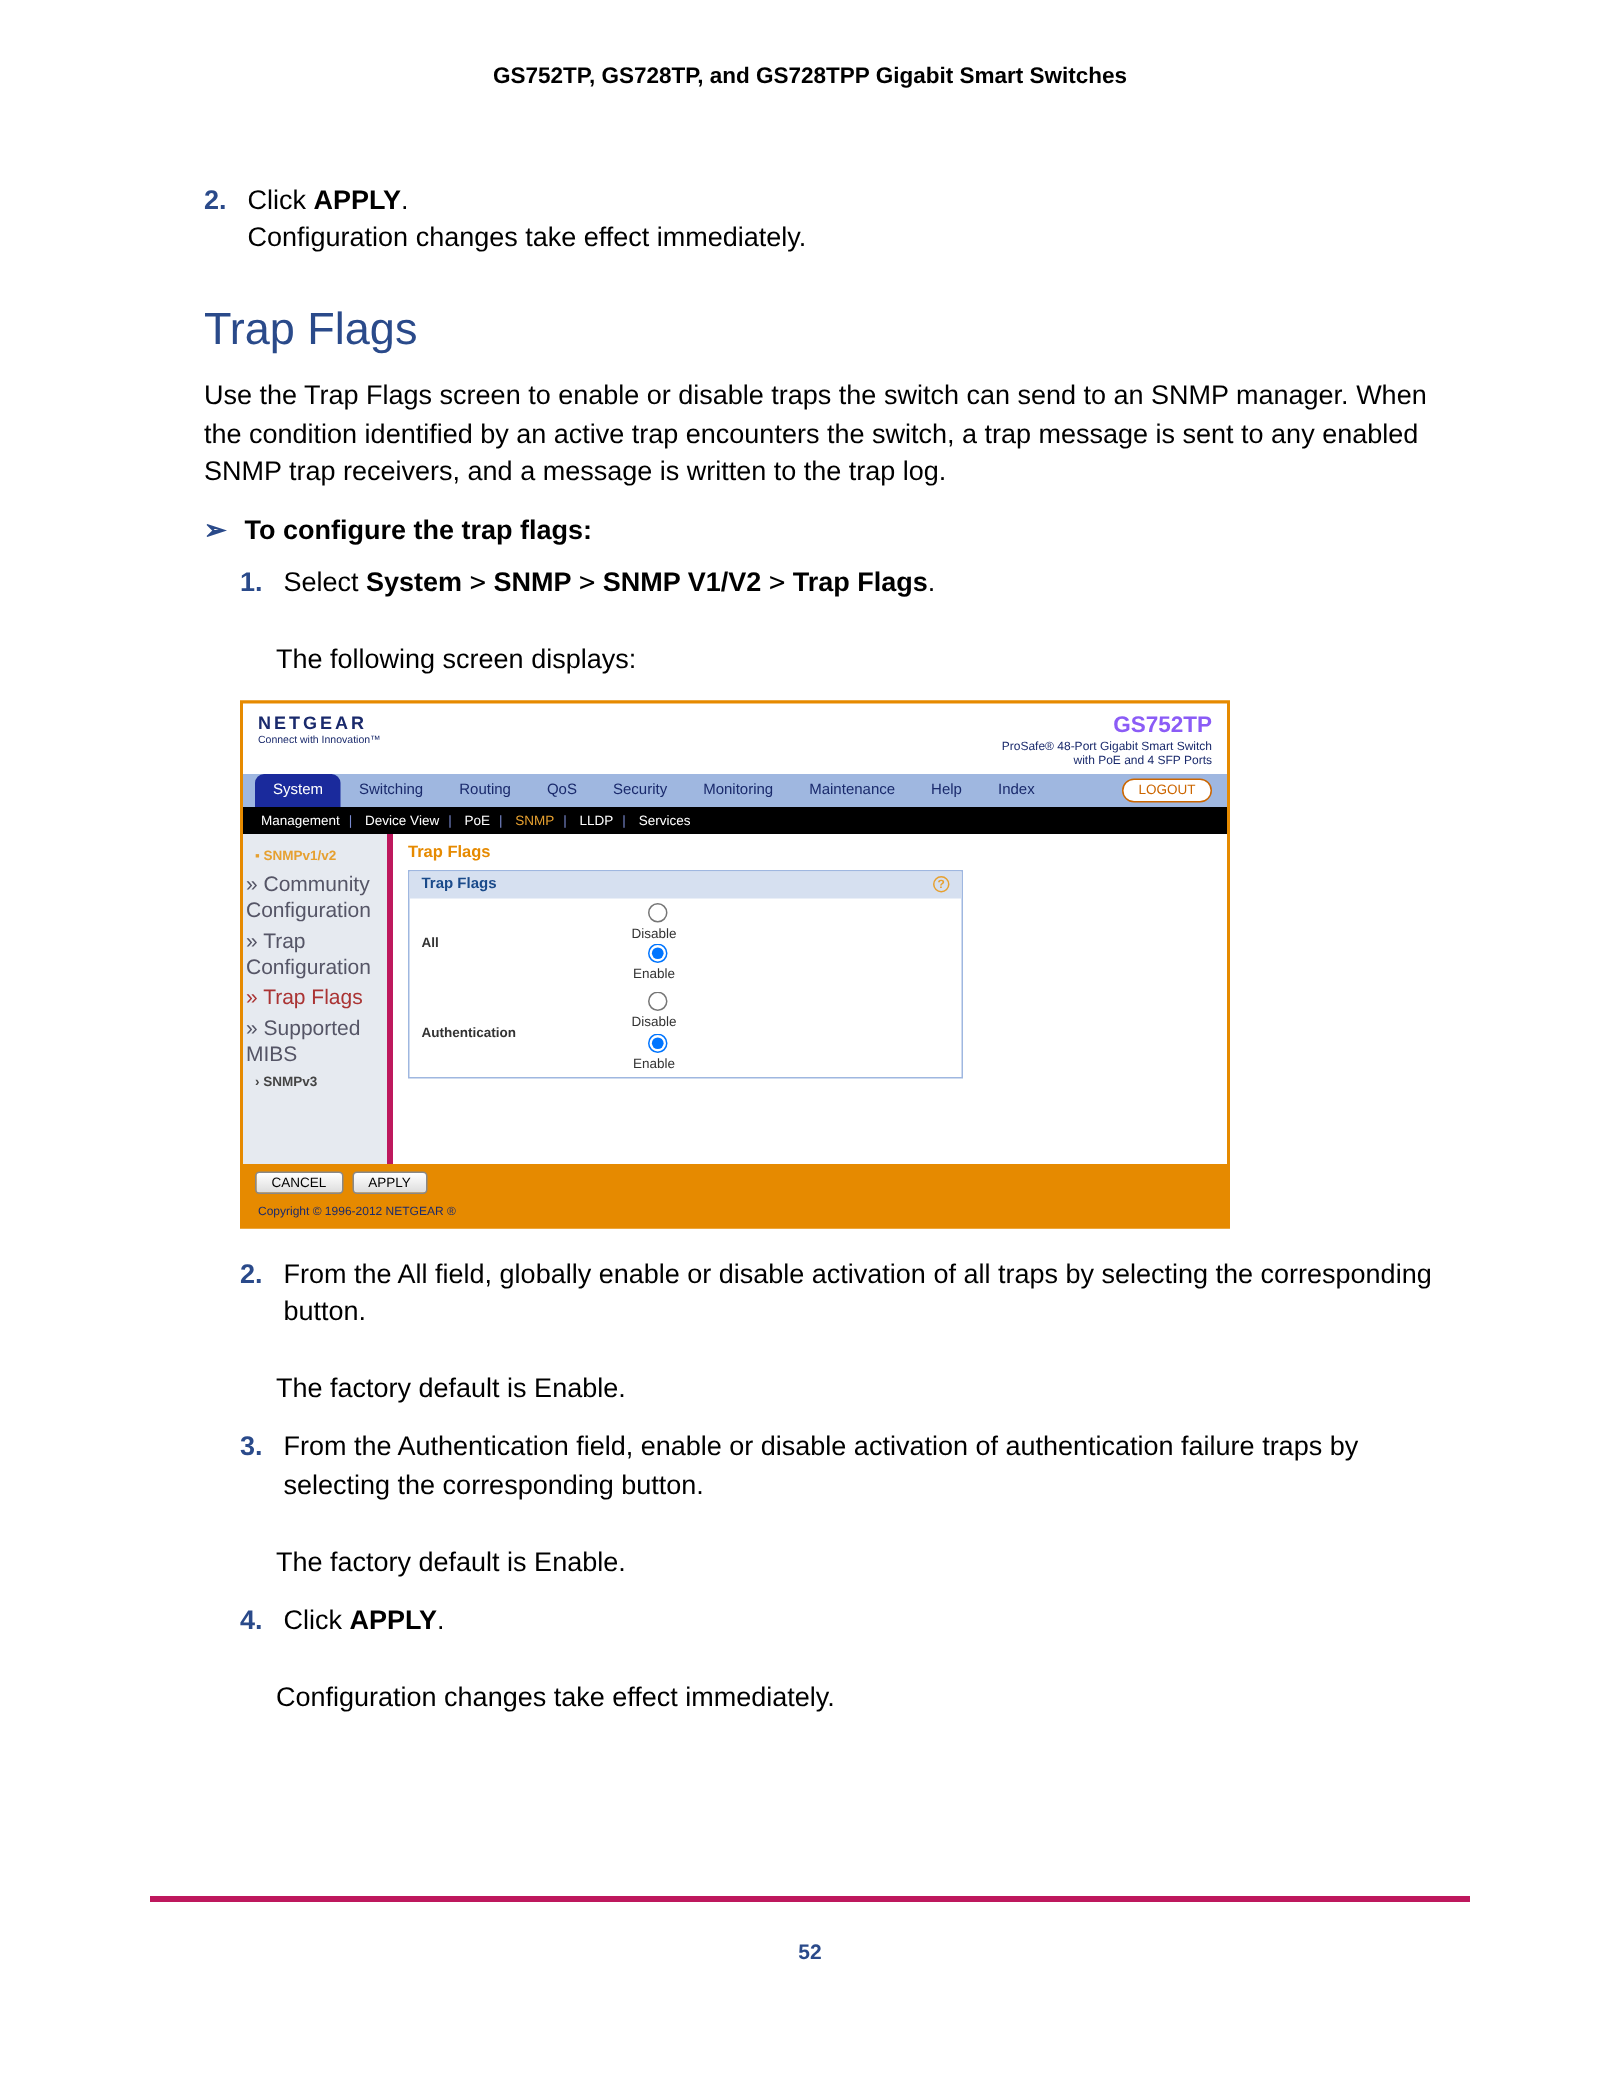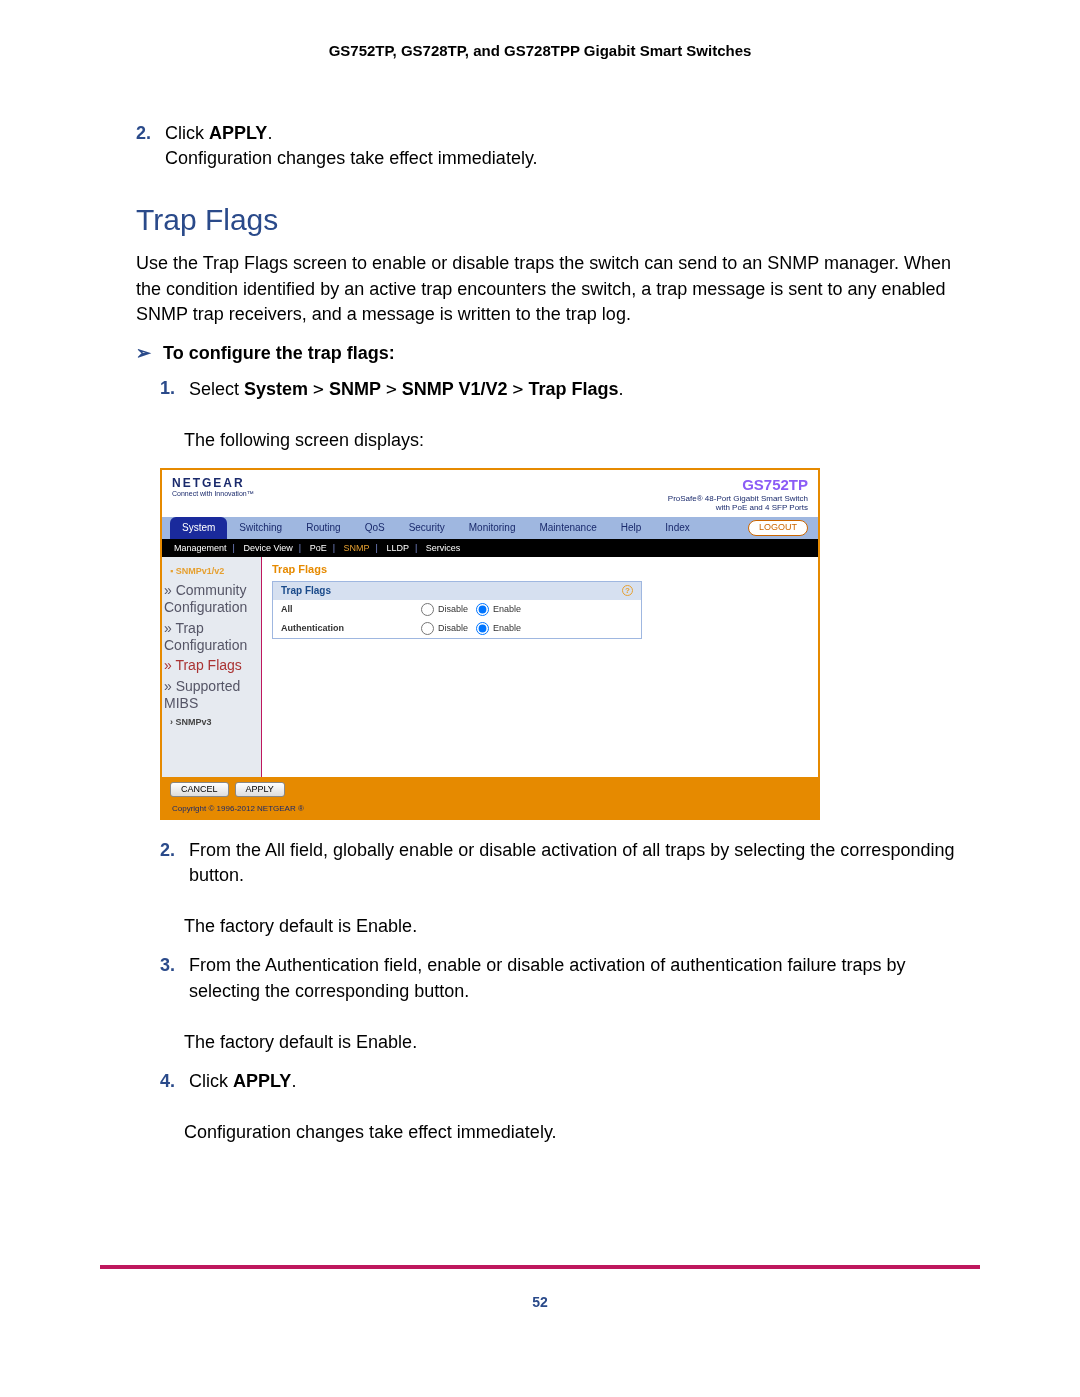--- a/index.html
+++ b/index.html
@@ -28,33 +28,33 @@
 .tabbar { background: #9fb7e0; display: flex; align-items: stretch; padding-left: 8px; }
 .tab { padding: 5px 12px; color: #1a2a6c; font-size: 10px; cursor: pointer; }
 .tab.active { background: #1a2a9c; color: #fff; border-radius: 6px 6px 0 0; }
 .spacer { flex: 1; }
 .logout { margin: 3px 10px; border: 1px solid #c60; color: #c60; border-radius: 8px; padding: 1px 10px; font-size: 9px; cursor: pointer; background: #fff; }
 .subbar { background: #000000; color: #fff; padding: 4px 12px; font-size: 9px; }
 .subbar span { margin-right: 6px; cursor: pointer; }
 .subbar .sel { color: #e6a030; }
 .sep { color: #7a8ad0; }
 .ui-body { background: #fff; display: flex; min-height: 220px; }
-.sidebar { width: 100px; background: #e6eaf0; border-right: 1px solid #be185d; padding: 6px 0; }
+.sidebar { width: 100px; background: #e6eaf0; border-right: 4px solid #be185d; padding: 6px 0; }
 .sb-head { color: #e6a030; font-weight: bold; padding: 3px 8px; font-size: 9px; }
 .sb-item { padding: 2px 8px 2px 2px; color: #556; font-size: 14px; cursor: pointer; }
 .sb-item.sel { color: #a33; }
 .sb-head2 { color: #444; font-weight: bold; padding: 3px 8px; font-size: 9px; }
 .main { flex: 1; padding: 6px 10px; position: relative; }
 .panel-title { color: #e68a00; font-weight: bold; font-size: 11px; margin-bottom: 4px; }
 .panel-box { border: 1px solid #9fb7e0; width: 370px; }
 .panel-head { background: #d6e0f0; color: #1a4a8a; font-weight: bold; padding: 3px 8px; display: flex; justify-content: space-between; align-items: center; }
 .panel-head .q { color: #e6a030; border: 1px solid #e6a030; border-radius: 50%; width: 11px; height: 11px; text-align: center; font-size: 8px; line-height: 10px; cursor: pointer; }
 .panel-row { display: flex; padding: 3px 8px; align-items: center; font-size: 9px; }
 .row-label { width: 140px; font-weight: bold; color: #333; }
-.radio-wrap { display: flex; gap: 2px; align-items: center; }
+.radio-wrap { display: flex; gap: 2px; align-items: center; flex-direction: column; }
 .radio-wrap label { margin-right: 6px; color: #333; }
 .radio-wrap input { margin-right: 2px; }
 .ui-footer { background: #e68a00; display: flex; padding: 5px 8px; gap: 6px; }
 .ui-btn { border: 1px solid #888; background: linear-gradient(#fff,#ddd); border-radius: 3px; padding: 1px 10px; font-size: 9px; cursor: pointer; }
 .copyright { background: #e68a00; color: #1a2a6c; font-size: 8px; padding: 2px 10px 4px 10px; }
 
 .page-footer { margin-top: 120px; border-top: 4px solid #be185d; padding-top: 20px; text-align: center; }
 .page-num { color: #2a4a8a; font-weight: bold; font-size: 14px; }
 </style>
 </head>

